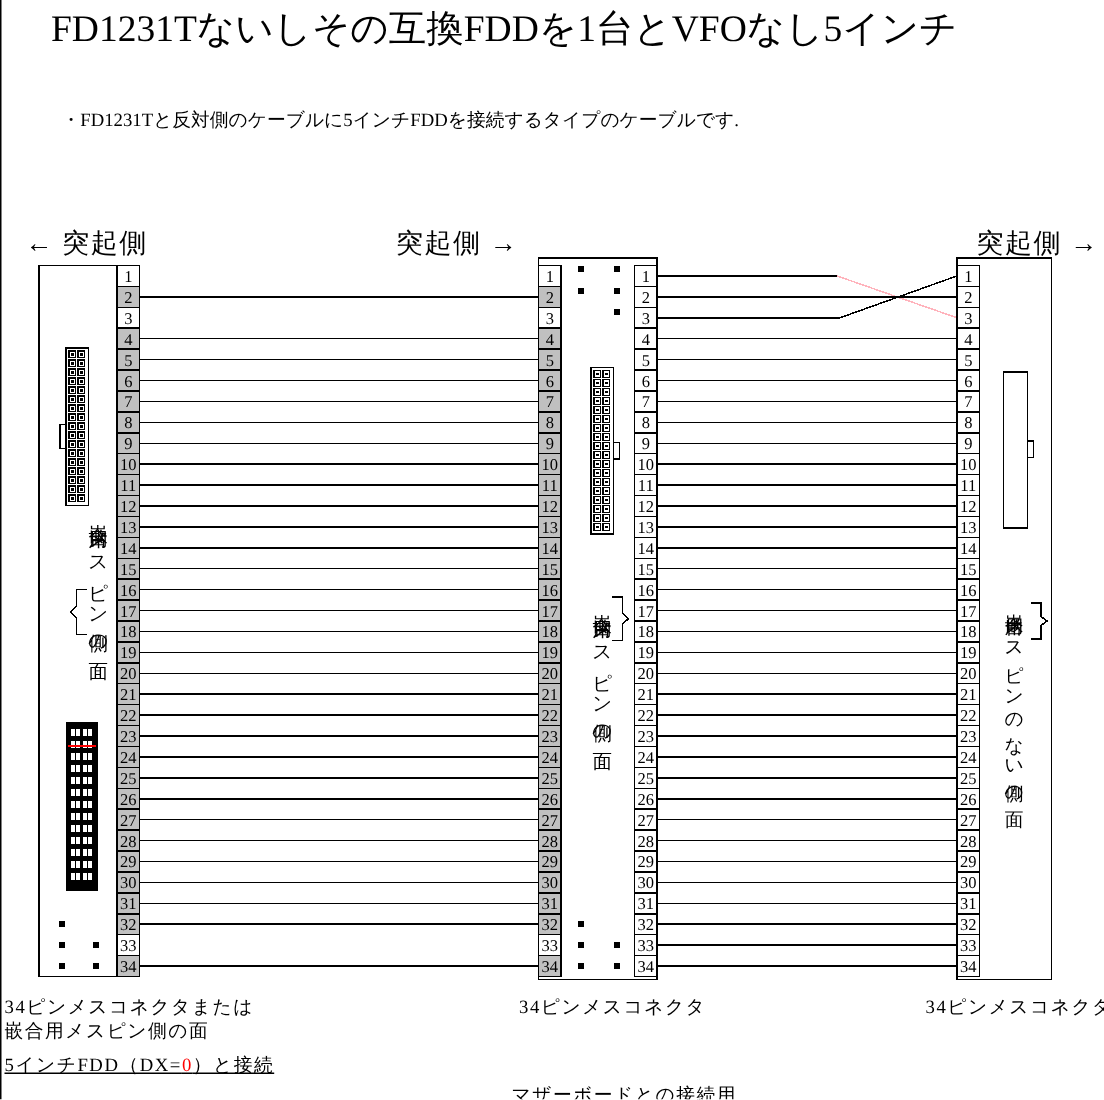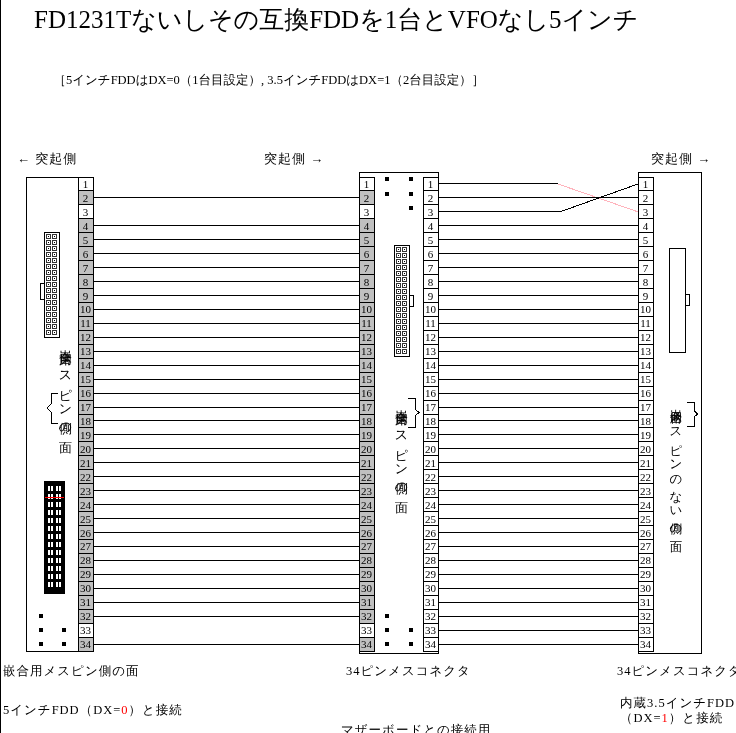--- a/index.html
+++ b/index.html
@@ -4,21 +4,21 @@
 <style>
   html,body{margin:0;padding:0;background:#fff;}
   .canvas{
     position:relative;width:736px;height:733px;background:#fff;
     border-left:1px solid #000;overflow:hidden;
     font-family:"Liberation Serif","DejaVu Serif",serif;color:#000;
   }
   .abs{position:absolute;}
   .title{left:33px;top:4px;font-size:25px;line-height:31px;white-space:nowrap;}
   .notes{left:40px;top:72px;font-size:12.5px;line-height:17px;white-space:nowrap;}
-  .orient{top:150px;font-size:13px;white-space:nowrap;letter-spacing:1px;}
+  .orient{top:150px;font-size:18px;white-space:nowrap;letter-spacing:1px;}
   .face-label{
     writing-mode:vertical-rl;text-orientation:upright;
     font-size:13px;letter-spacing:2px;white-space:nowrap;
   }
   .cap{font-size:12.5px;line-height:16px;white-space:nowrap;letter-spacing:1px;}
   .red{color:#ff0000;}
   svg{position:absolute;left:0;top:0;shape-rendering:crispEdges;}
   svg line{stroke-width:1;}
   svg .box{fill:#ffffff;stroke:#000;stroke-width:1;}
   svg .bkt{fill:none;stroke:#000;stroke-width:1;}
@@ -27,21 +27,21 @@
 </head>
 <body>
 
 <div class="canvas">
 
   <div class="abs title">
     <div>FD1231Tないしその互換FDDを1台とVFOなし5インチ</div>
   </div>
 
   <div class="abs notes">
-    <div>　［5インチFDDはDX=0（1台目設定）, 3.5インチFDDはDX=1（2台目設定）］</div>
+    <div>・FD1231Tと反対側のケーブルに5インチFDDを接続するタイプのケーブルです.</div>
   </div>
 
   <div class="abs orient" style="left:16px;">← 突起側</div>
   <div class="abs orient" style="left:263px;">突起側 →</div>
   <div class="abs orient" style="left:650px;">突起側 →</div>
 
   <svg id="diagram-svg" width="736" height="733" viewBox="0 0 736 733">
       <rect x="25" y="177" width="52" height="474" fill="none" stroke="#000"></rect>
       <rect x="358" y="172" width="79" height="481" fill="none" stroke="#000"></rect>
       <rect x="637" y="172" width="63" height="481" fill="none" stroke="#000"></rect>
@@ -602,28 +602,25 @@
       <polyline points="57,393 50,393 50,404 46,408 50,412 50,423 57,423" class="bkt"></polyline>
       <polyline points="407,398 414,398 414,409 418,412.5 414,416 414,427 407,427" class="bkt"></polyline>
       <polyline points="686,402 693,402 693,411 697,414 693,417 693,426 686,426" class="bkt"></polyline>
     </svg>
 
   <div class="abs face-label" style="left:55px;top:339px;">嵌合用メスピン側の面</div>
   <div class="abs face-label" style="left:391px;top:399px;">嵌合用メスピン側の面</div>
   <div class="abs face-label" style="left:666px;top:399px;font-size:12.5px;letter-spacing:1.5px;">嵌合用メスピンのない側の面</div>
 
   <div class="abs cap" style="left:2px;top:663px;">
+    <div>34ピンメスコネクタまたは</div>
     <div>嵌合用メスピン側の面</div>
   </div>
-  <div class="abs cap" style="left:2px;top:702px;">
+  <div class="abs cap" style="left:2px;top:702px;text-decoration:underline;">
     <span>5インチFDD（DX=</span><span class="red">0</span><span>）と接続</span>
   </div>
 
   <div class="abs cap" style="left:345px;top:663px;">34ピンメスコネクタ</div>
   <div class="abs cap" style="left:340px;top:722px;text-decoration:underline;">マザーボードとの接続用</div>
 
   <div class="abs cap" style="left:616px;top:663px;">34ピンメスコネクタ</div>
-  <div class="abs cap" style="left:619px;top:696px;line-height:15px;">
-    <div>内蔵3.5インチFDD</div>
-    <div><span>（DX=</span><span class="red">1</span><span>）と接続</span></div>
-  </div>
 
 </div>
 
 </body></html>

